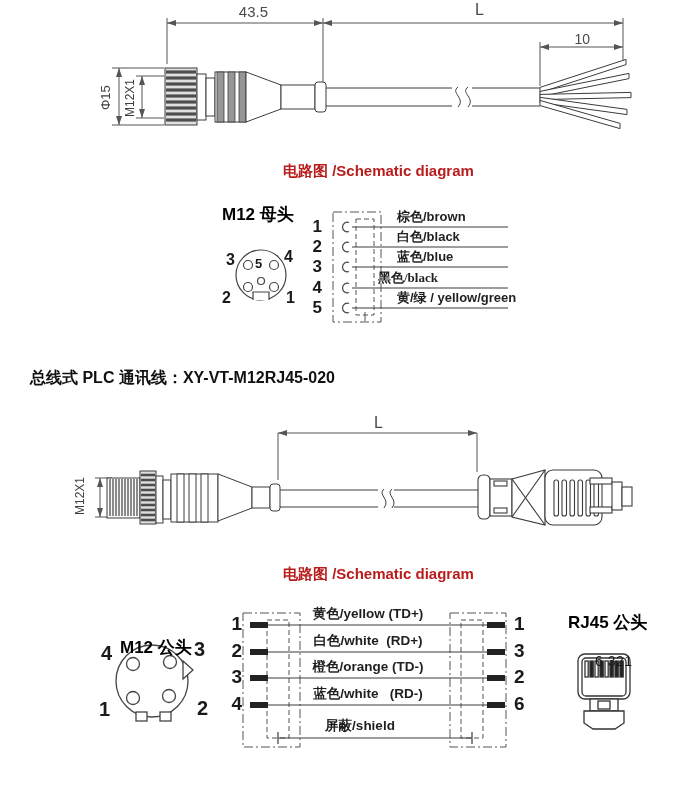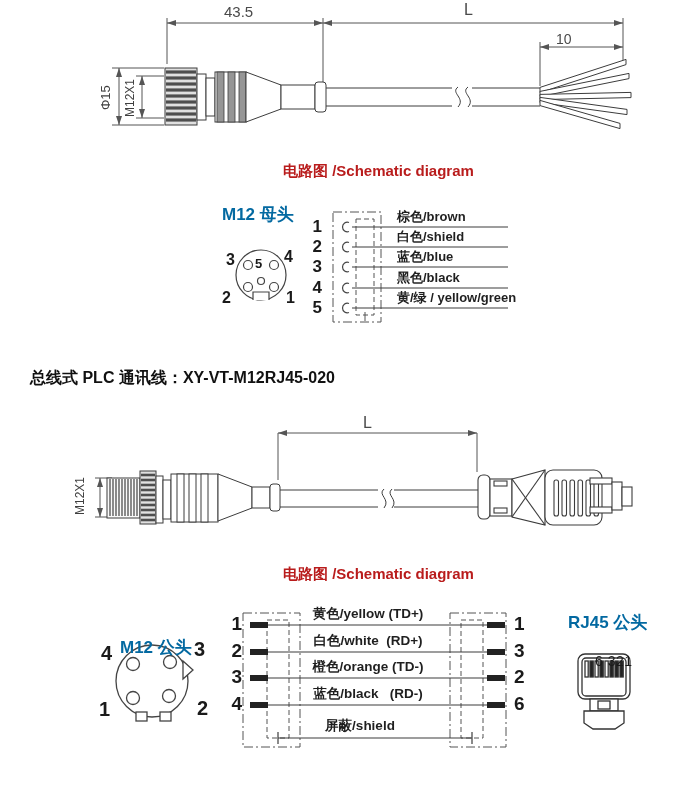--- a/index.html
+++ b/index.html
@@ -1,24 +1,24 @@
 <!DOCTYPE html>
 <html><head>
 <meta charset="utf-8">
 <style>
   html,body{margin:0;padding:0;background:#fff;}
   #canvas{position:relative;width:693px;height:797px;background:#ffffff;overflow:hidden;
           font-family:"Liberation Sans","DejaVu Sans",sans-serif;color:#1a1a1a;}
   svg{position:absolute;left:0;top:0;}
   .t{position:absolute;line-height:1.1;white-space:pre;}
   .dim{color:#4a4a4a;font-size:15px;}
-  .dimc{text-align:left;}
+  .dimc{text-align:right;}
   .vert{writing-mode:vertical-rl;transform:rotate(180deg);text-align:center;color:#3f3f3f;}
   .heading{font-size:15px;font-weight:600;color:#b91c1c;}
-  .conn-label{font-size:17px;font-weight:700;color:#0369a1;}
+  .conn-label{font-size:17px;font-weight:700;color:#000000;}
   .facenum{font-size:16px;font-weight:600;}
   .facenum2{font-size:20px;font-weight:600;}
   .pinnum{font-size:17px;font-weight:600;}
   .pinnum2{font-size:19px;font-weight:600;}
   .wirelabel{font-size:13px;font-weight:600;color:#1f1f1f;}
   .wirelabel2{font-size:13.5px;font-weight:600;color:#1f1f1f;transform:translateX(-50%);}
   .title{font-size:16px;font-weight:700;color:#111;}
   .right{text-align:right;}
 </style>
 </head>
@@ -138,23 +138,23 @@
   <div class="t facenum" style="left:222px;top:289px;">2</div>
   <div class="t facenum" style="left:286px;top:289px;">1</div>
 
   <div class="t pinnum right" style="left:306px;top:218px;width:16px;">1</div>
   <div class="t pinnum right" style="left:306px;top:238px;width:16px;">2</div>
   <div class="t pinnum right" style="left:306px;top:258px;width:16px;">3</div>
   <div class="t pinnum right" style="left:306px;top:279px;width:16px;">4</div>
   <div class="t pinnum right" style="left:306px;top:299px;width:16px;">5</div>
 
   <div class="t wirelabel" style="left:397px;top:210px;">棕色/brown</div>
-  <div class="t wirelabel" style="left:397px;top:230px;">白色/shield</div>
+  <div class="t wirelabel" style="left:397px;top:230px;">白色/black</div>
   <div class="t wirelabel" style="left:397px;top:250px;">蓝色/blue</div>
-  <div class="t wirelabel" style="left:397px;top:271px;">黑色/black</div>
+  <div class="t wirelabel" style="left:378px;top:271px;font-family:Liberation Serif, serif;">黑色/black</div>
   <div class="t wirelabel" style="left:397px;top:291px;">黄/绿 / yellow/green</div>
 
   <div class="t title" style="left:30px;top:369px;text-align:right;">总线式 PLC 通讯线：XY-VT-M12RJ45-020</div>
 
   <svg width="693" height="140" viewBox="0 0 693 140" style="top:412px;">
     <g stroke="#555" stroke-width="1" fill="none">
       <line x1="278" y1="21" x2="477" y2="21"></line>
       <line x1="278" y1="21" x2="278" y2="68"></line>
       <line x1="477" y1="21" x2="477" y2="60"></line>
       <line x1="100" y1="66" x2="100" y2="105"></line>
@@ -305,19 +305,19 @@
   <div class="t pinnum2 right" style="left:224px;top:694px;width:18px;">4</div>
 
   <div class="t pinnum2" style="left:514px;top:614px;">1</div>
   <div class="t pinnum2" style="left:514px;top:641px;">3</div>
   <div class="t pinnum2" style="left:514px;top:667px;">2</div>
   <div class="t pinnum2" style="left:514px;top:694px;">6</div>
 
   <div class="t wirelabel2" style="left:368px;top:607px;">黄色/yellow (TD+)</div>
   <div class="t wirelabel2" style="left:368px;top:634px;">白色/white  (RD+)</div>
   <div class="t wirelabel2" style="left:368px;top:660px;">橙色/orange (TD-)</div>
-  <div class="t wirelabel2" style="left:368px;top:687px;">蓝色/black   (RD-)</div>
+  <div class="t wirelabel2" style="left:368px;top:687px;">蓝色/white   (RD-)</div>
   <div class="t wirelabel2" style="left:360px;top:719px;">屏蔽/shield</div>
 
   <div class="t conn-label" style="left:568px;top:614px;">RJ45 公头</div>
   <div class="t" style="left:595px;top:654px;font-size:14px;font-weight:400;letter-spacing:0.5px;">6 321</div>
 
 </div>
 
 </body></html>

